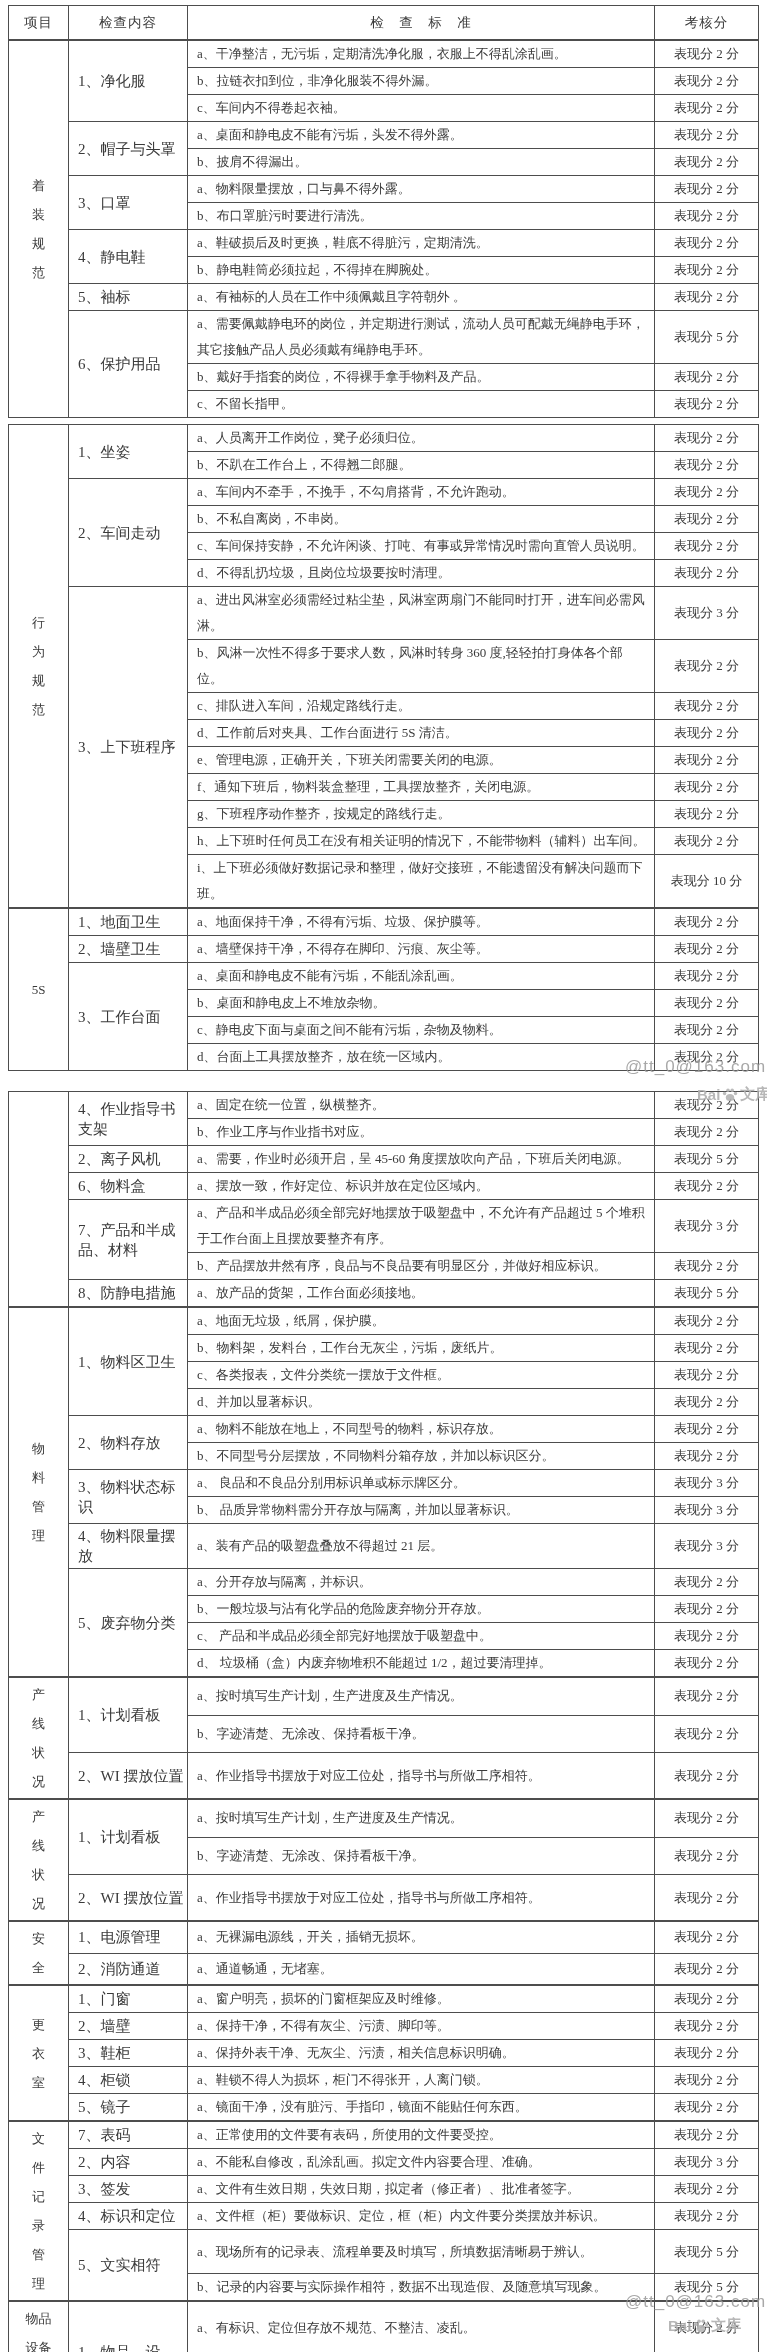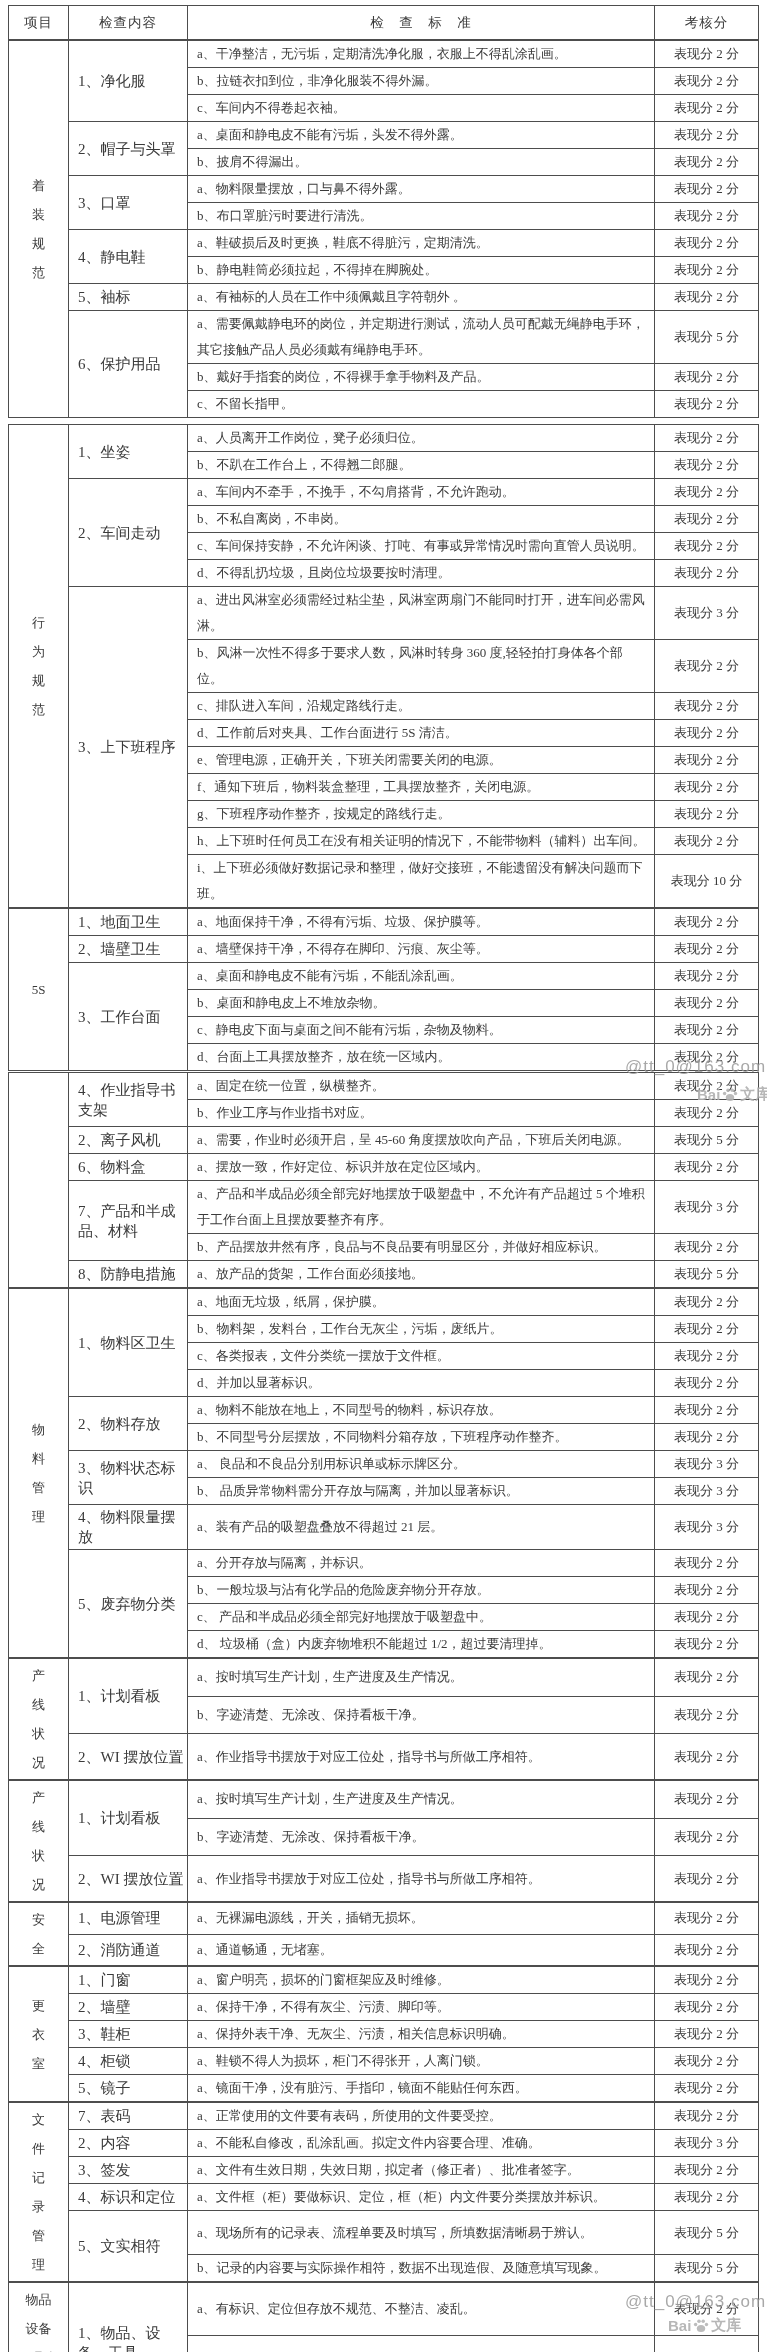--- a/index.html
+++ b/index.html
@@ -220,21 +220,21 @@
           <tr>
             <td class="c-standard">c、静电皮下面与桌面之间不能有污垢，杂物及物料。</td>
             <td class="c-score">表现分 2 分</td>
           </tr>
           <tr>
             <td class="c-standard">d、台面上工具摆放整齐，放在统一区域内。</td>
             <td class="c-score">表现分 2 分</td>
           </tr>
         </tbody>
       </table>
-      <table class="sheet" style="margin-top: 1px;">
+      <table class="sheet" style="margin-top: 20px;">
         <colgroup>
           <col style="width:60px">
           <col style="width:119px">
           <col style="width:467px">
           <col style="width:104px">
         </colgroup>
         <tbody>
           <tr>
             <td class="c-project" rowspan="7"></td>
             <td class="c-content" rowspan="2">4、作业指导书支架</td>
@@ -299,21 +299,21 @@
           <tr>
             <td class="c-standard">d、并加以显著标识。</td>
             <td class="c-score">表现分 2 分</td>
           </tr>
           <tr>
             <td class="c-content" rowspan="2">2、物料存放</td>
             <td class="c-standard">a、物料不能放在地上，不同型号的物料，标识存放。</td>
             <td class="c-score">表现分 2 分</td>
           </tr>
           <tr>
-            <td class="c-standard">b、不同型号分层摆放，不同物料分箱存放，下班程序动作整齐。</td>
+            <td class="c-standard">b、不同型号分层摆放，不同物料分箱存放，并加以标识区分。</td>
             <td class="c-score">表现分 2 分</td>
           </tr>
           <tr>
             <td class="c-content" rowspan="2">3、物料状态标识</td>
             <td class="c-standard">a、 良品和不良品分别用标识单或标示牌区分。</td>
             <td class="c-score">表现分 3 分</td>
           </tr>
           <tr>
             <td class="c-standard">b、 品质异常物料需分开存放与隔离，并加以显著标识。</td>
             <td class="c-score">表现分 3 分</td>

